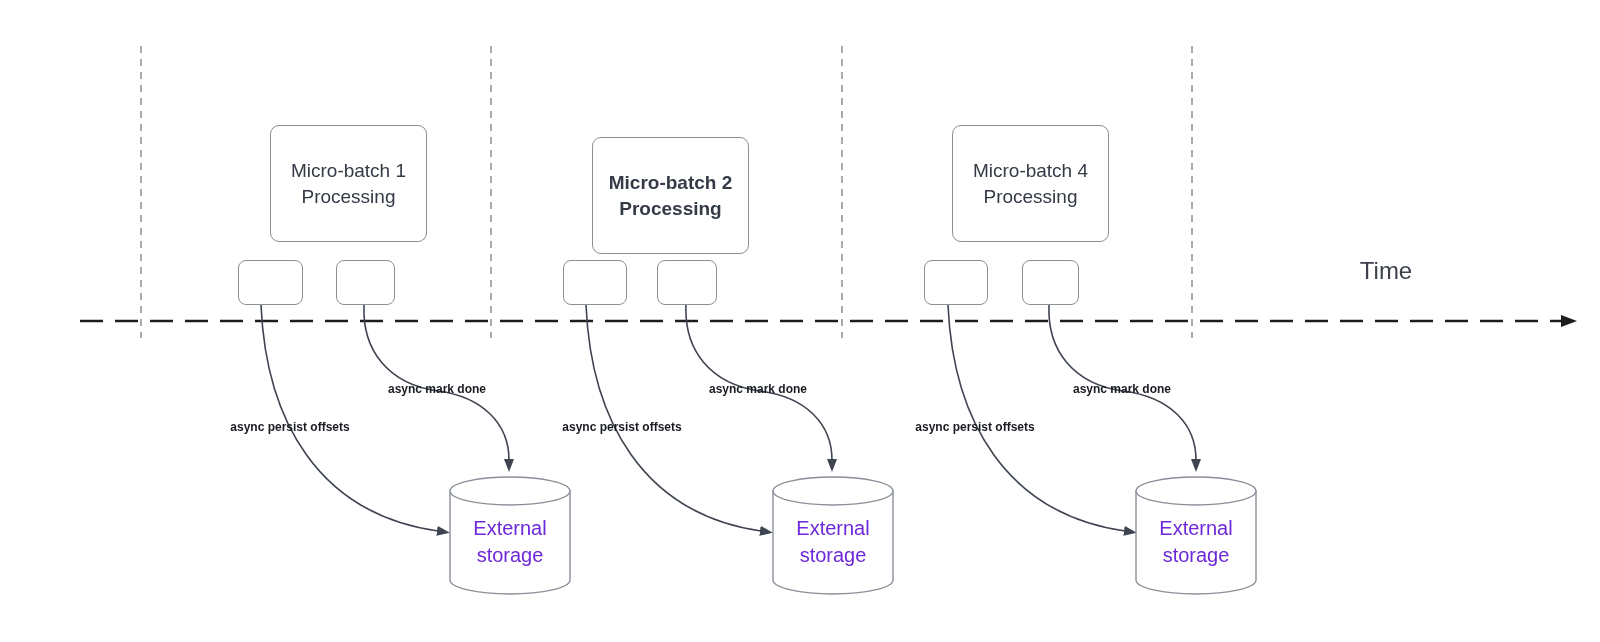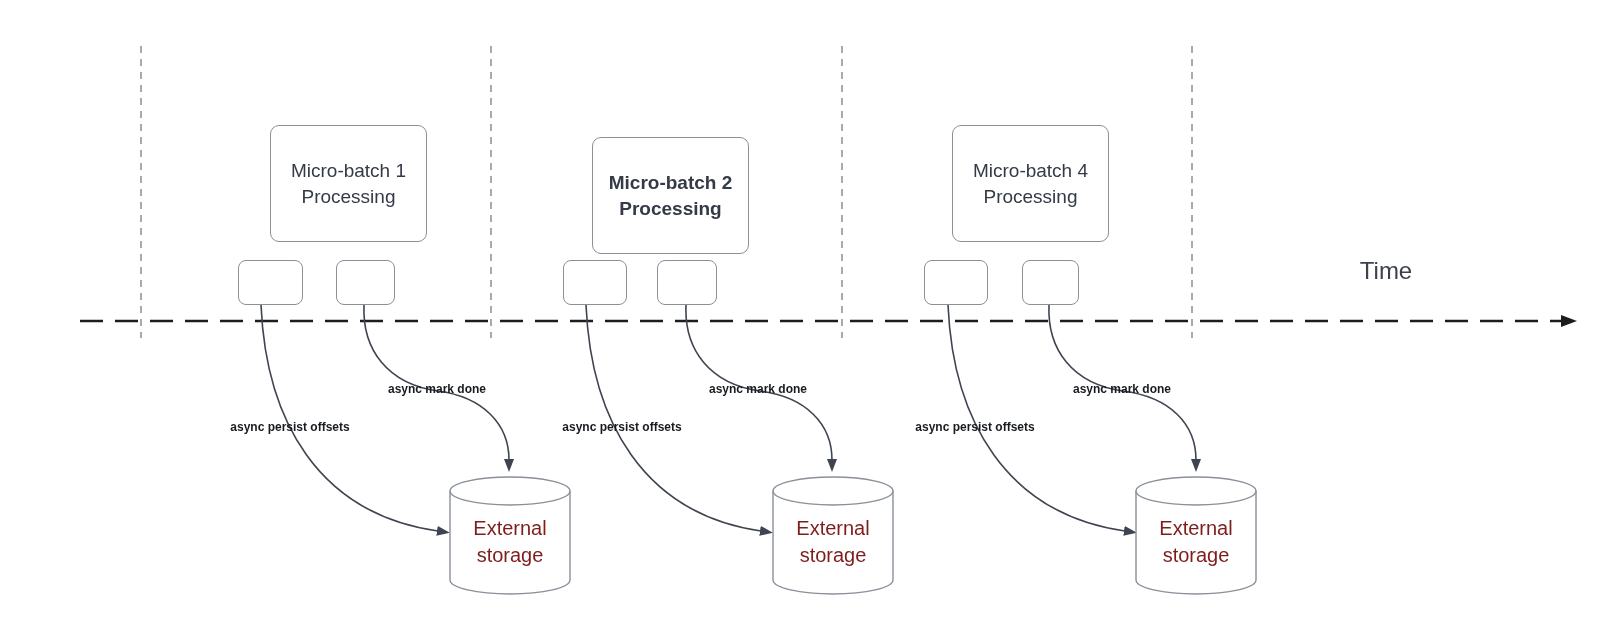--- a/index.html
+++ b/index.html
@@ -48,21 +48,21 @@
     font-weight: bold;
     color: #181b20;
     white-space: nowrap;
   }
   .storage-label {
     position: absolute;
     transform: translate(-50%, -50%);
     text-align: center;
     font-size: 20px;
     line-height: 27px;
-    color: #7f1d1d;
+    color: #6d28d9;
     white-space: pre-line;
   }
   .time-label {
     position: absolute;
     transform: translate(-50%, -50%);
     font-size: 24px;
     color: #3c414d;
     white-space: nowrap;
   }
 </style>

